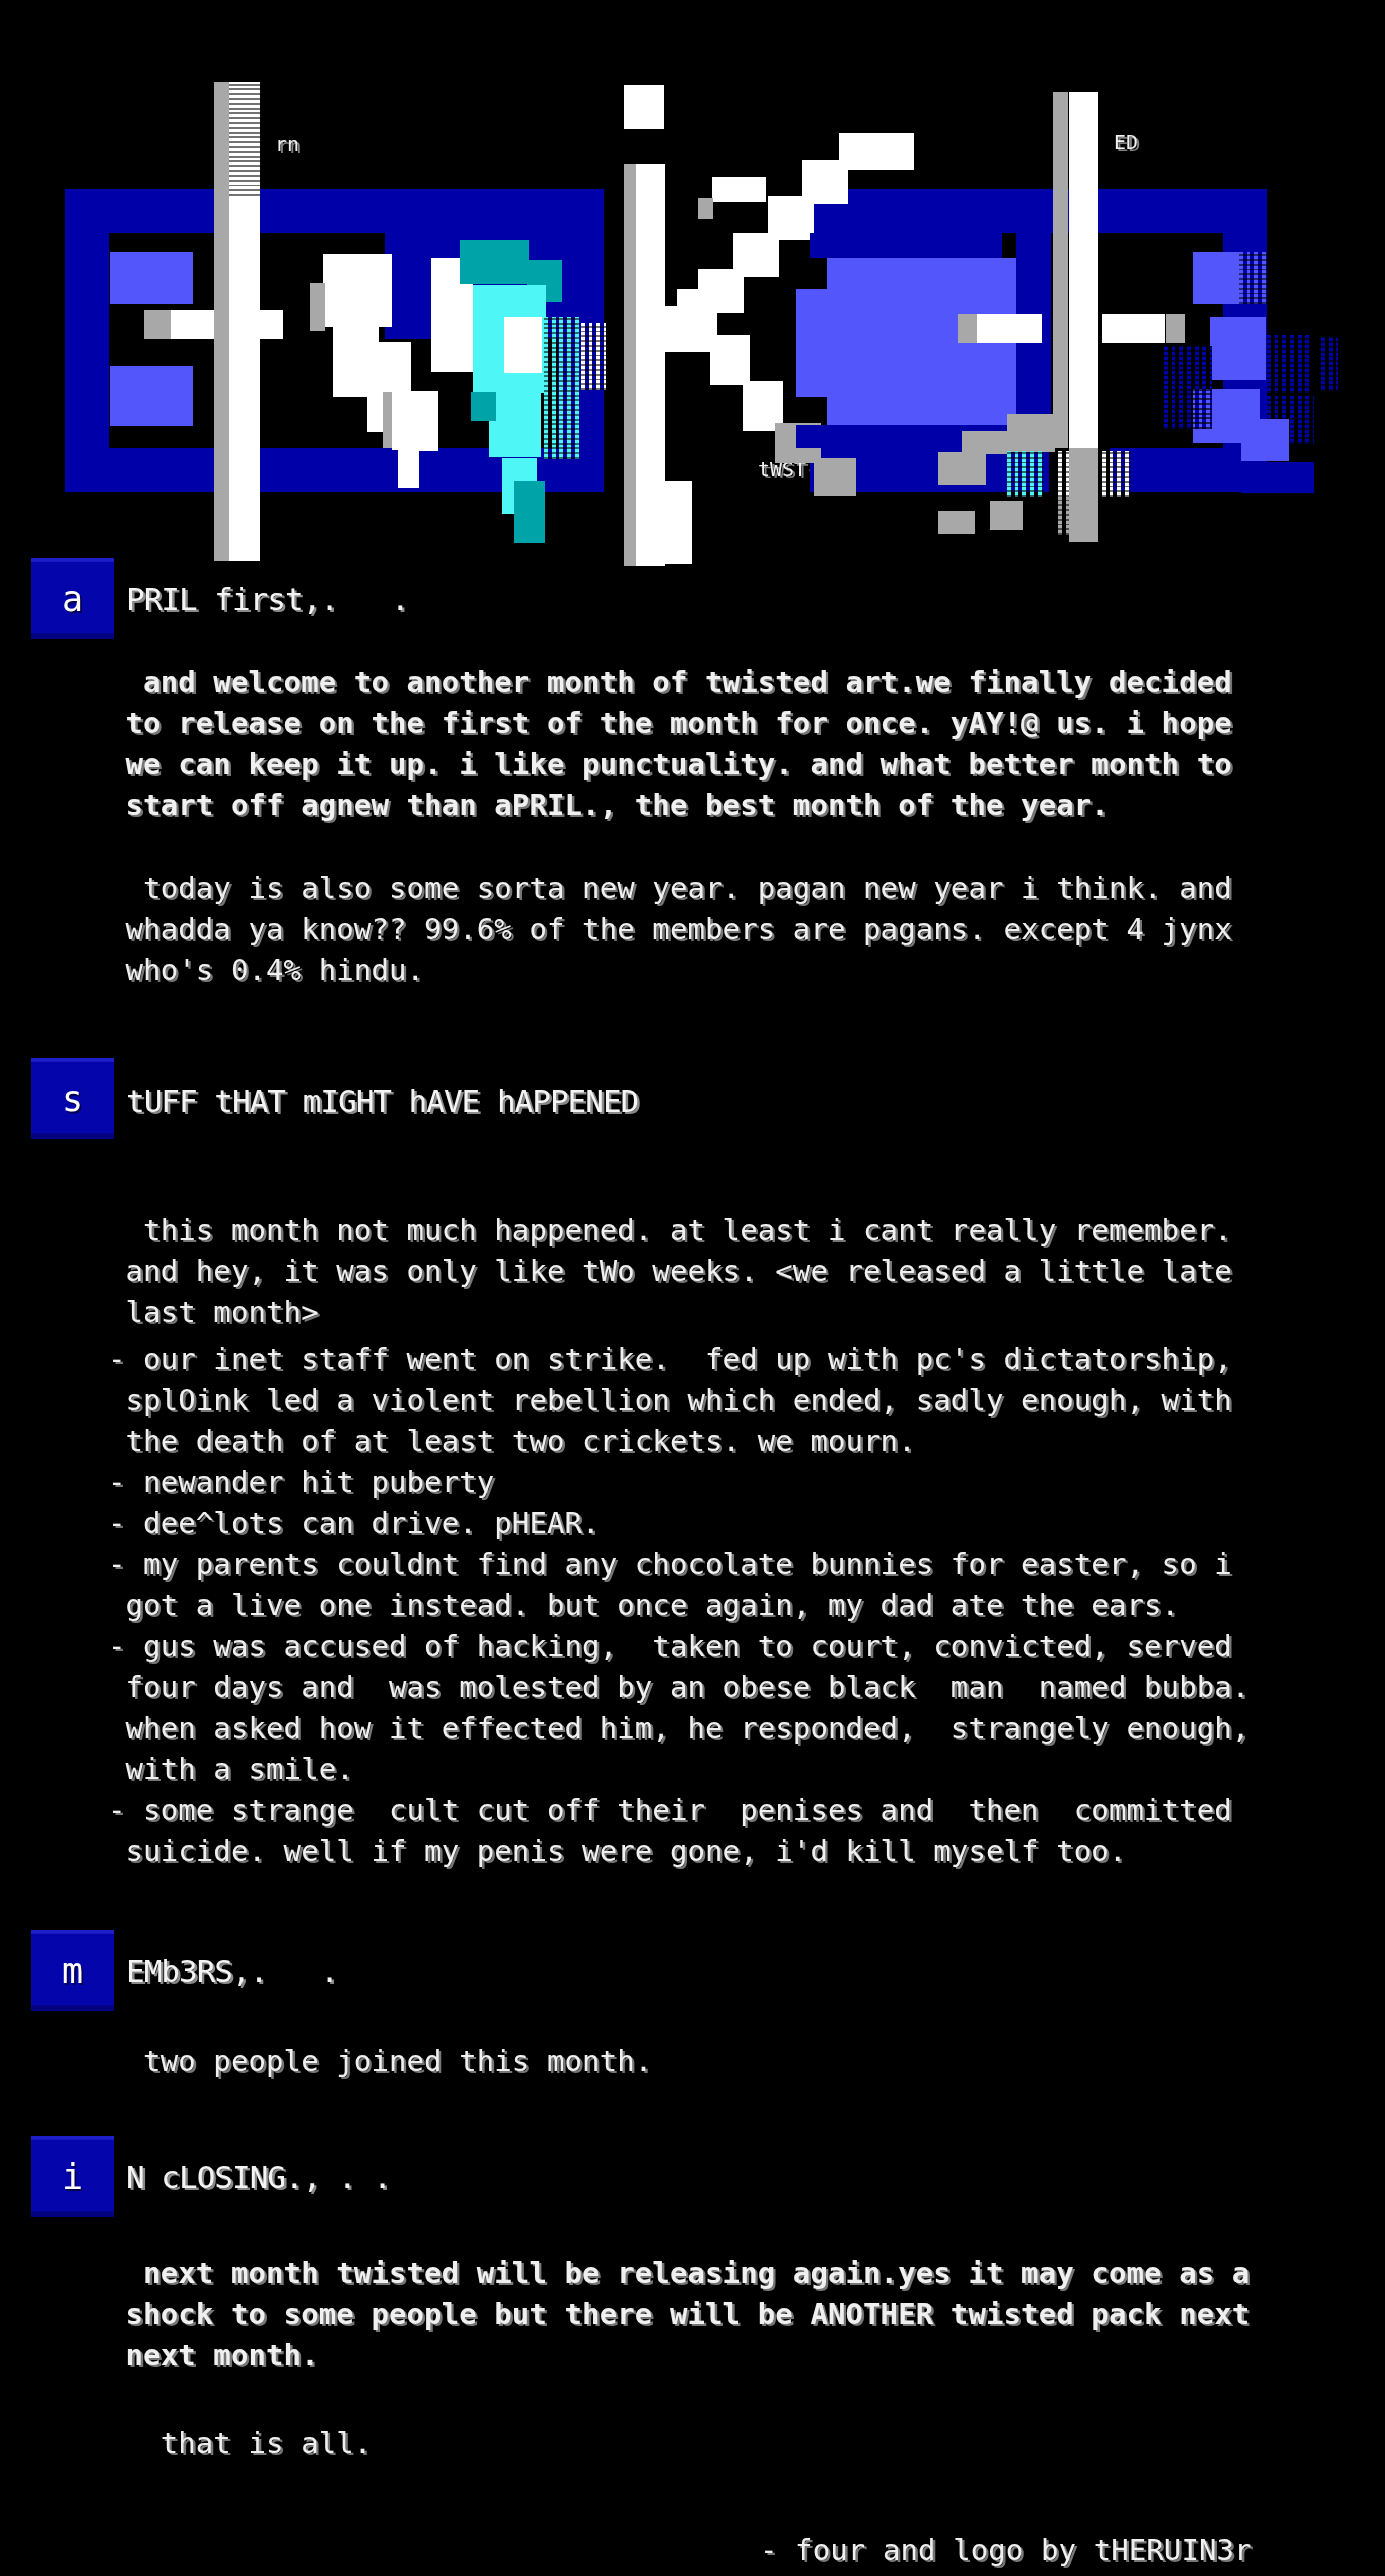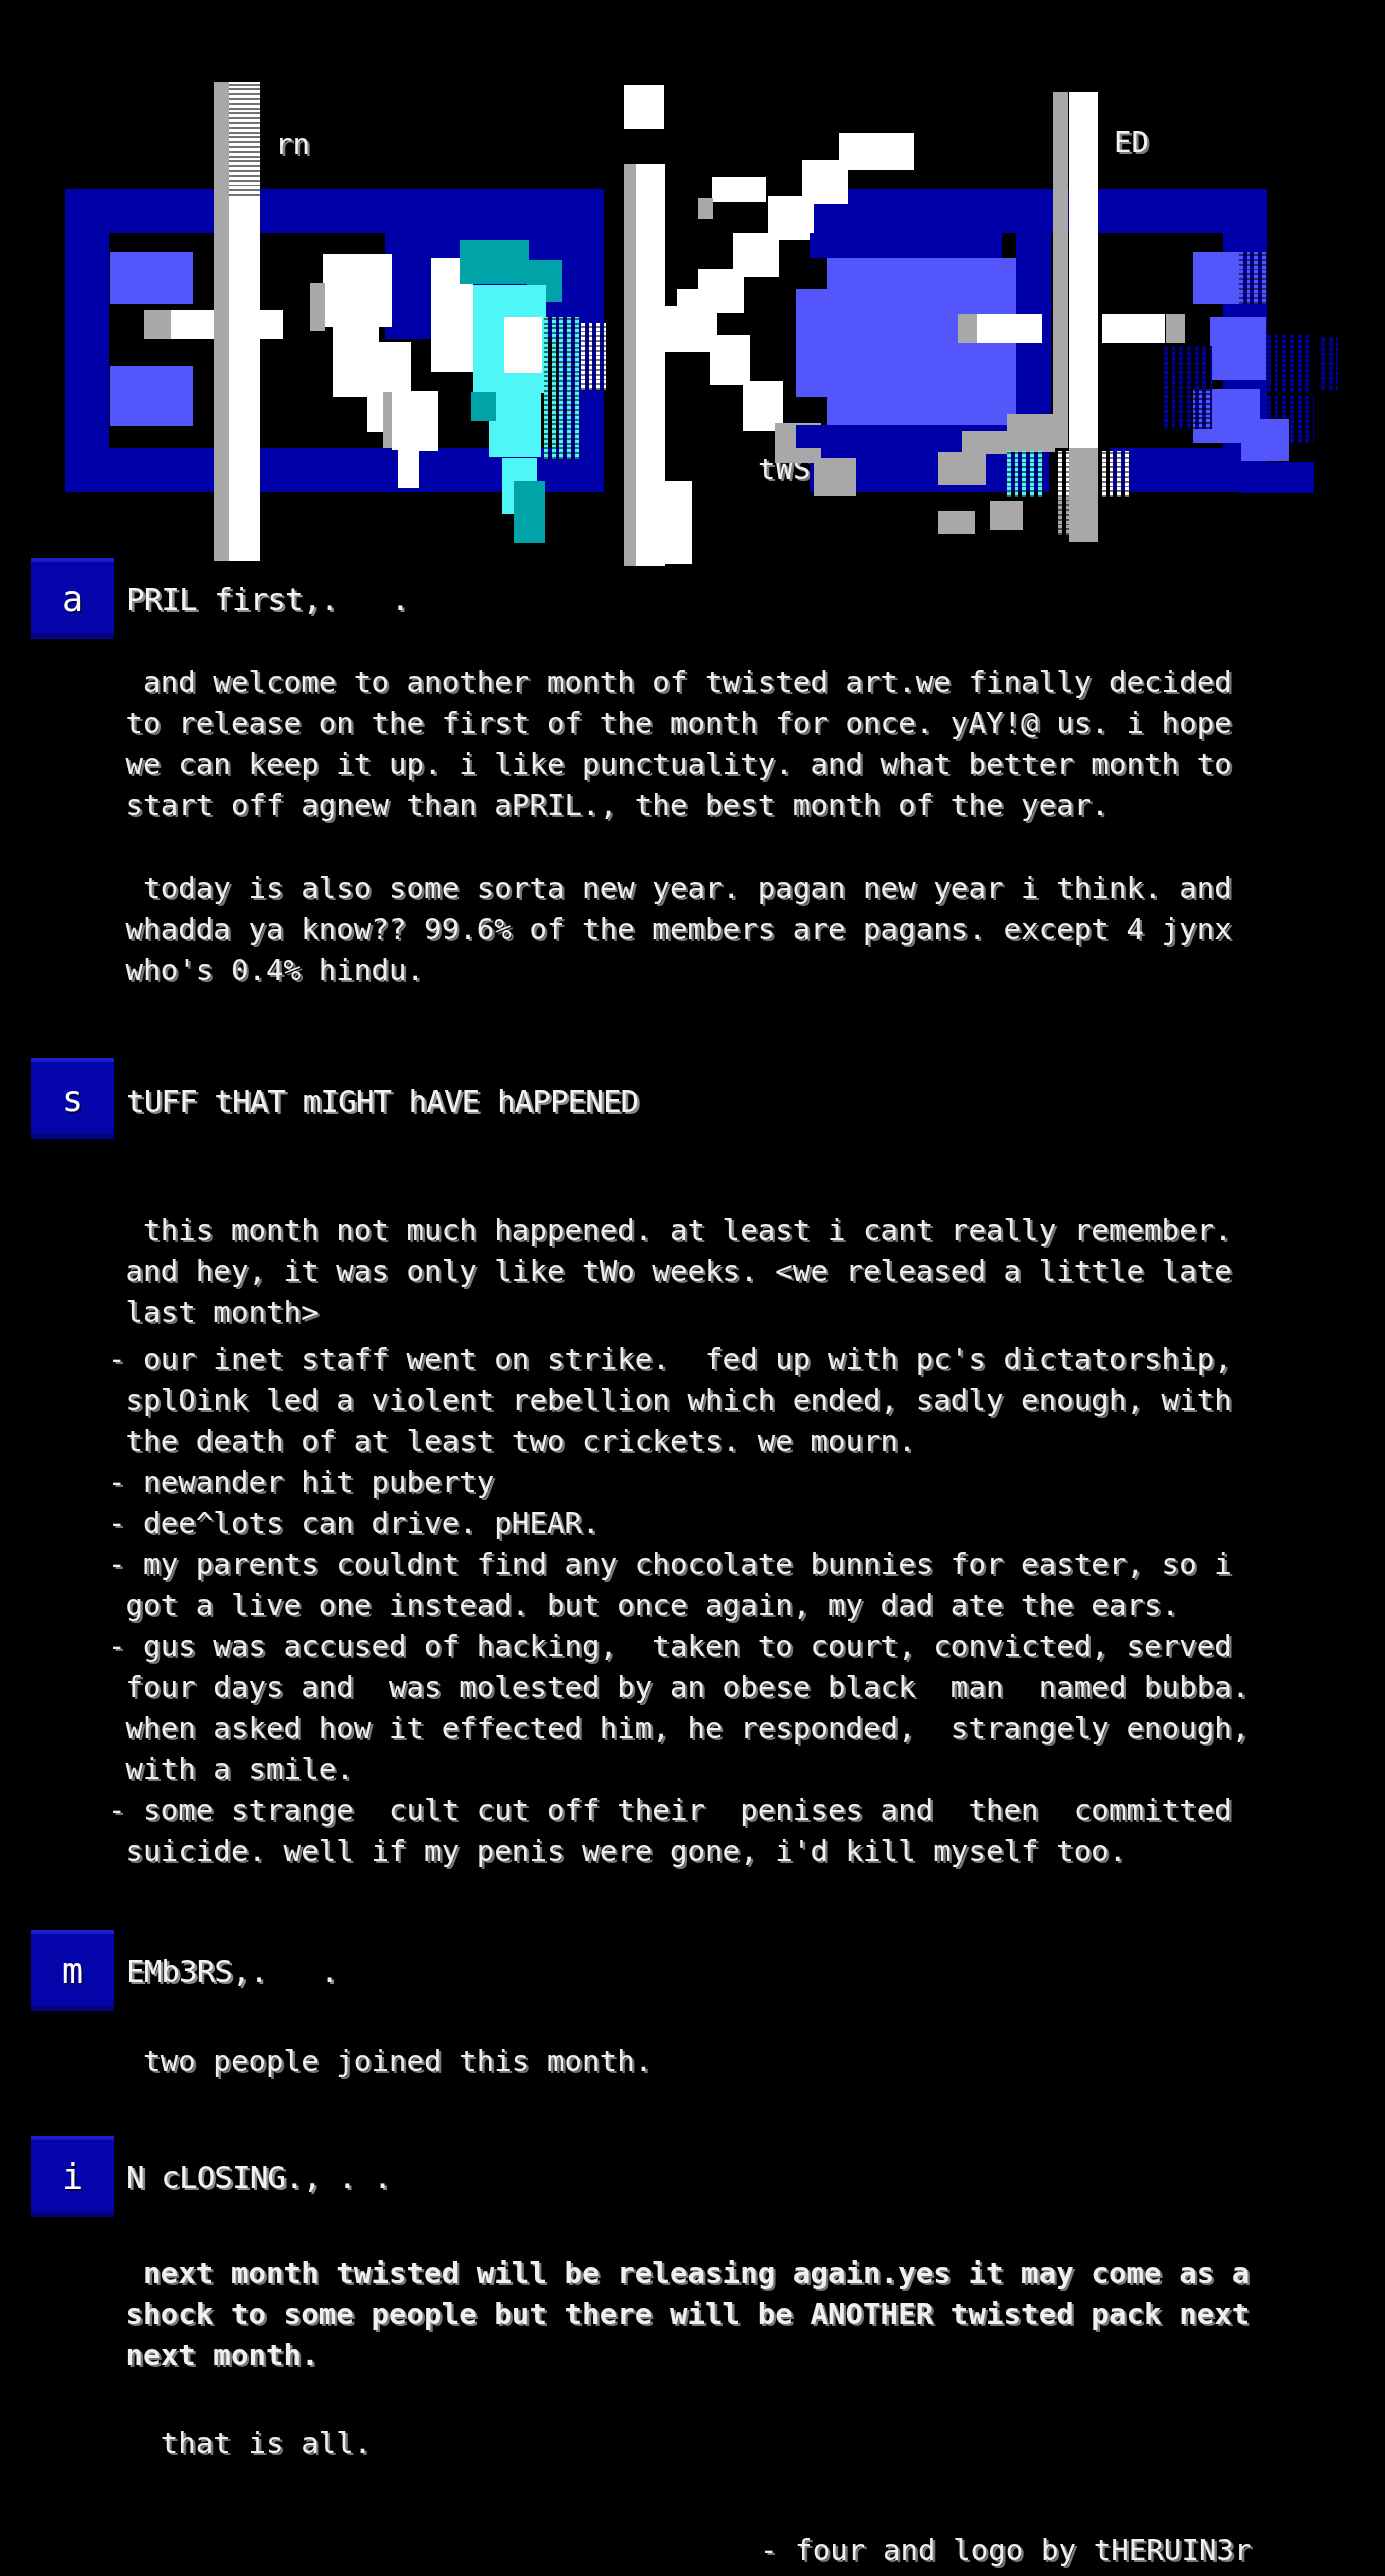--- a/index.html
+++ b/index.html
@@ -18,21 +18,21 @@
         repeating-linear-gradient(90deg,#0000A8 0 3.8px,transparent 3.8px 7.7px);}
   .c-BH{background-image:repeating-linear-gradient(0deg,rgba(0,0,0,.55) 0 1.9px,transparent 1.9px 4.8px),
         repeating-linear-gradient(90deg,#5357FB 0 3.8px,transparent 3.8px 7.7px);}
   .c-WH{background-image:repeating-linear-gradient(0deg,rgba(0,0,0,.55) 0 1.9px,transparent 1.9px 4.8px),
         repeating-linear-gradient(90deg,#FFFFFF 0 3.8px,transparent 3.8px 7.7px);}
   .c-GH{background-image:repeating-linear-gradient(0deg,rgba(0,0,0,.55) 0 1.9px,transparent 1.9px 4.8px),
         repeating-linear-gradient(90deg,#A8A8A8 0 3.8px,transparent 3.8px 7.7px);}
   .c-XH{background-image:repeating-linear-gradient(0deg,rgba(0,0,0,.55) 0 1.9px,transparent 1.9px 4.8px),
         repeating-linear-gradient(90deg,#4FF6F6 0 3.8px,transparent 3.8px 7.7px);}
 
-  .logo-label{position:absolute;color:#f2f2f2;font-size:29px;line-height:33px;
+  .logo-label{position:absolute;color:#f2f2f2;font-size:20px;line-height:33px;
               text-shadow:2.4px 2.4px 0 #7e7e7e;white-space:pre;}
   pre.bodytext{position:absolute;margin:0;color:#f0f0f0;font-family:"DejaVu Sans Mono",monospace;
                font-size:29px;line-height:41px;letter-spacing:0.1px;
                text-shadow:2.4px 2.4px 0 #757575;white-space:pre;}
   .section-box{position:absolute;width:83px;height:81px;background:#0505AC;
                display:flex;align-items:center;justify-content:center;
                color:#ffffff;font-size:35px;text-shadow:1.9px 1.9px 0 rgba(0,0,0,.55);
                box-shadow:inset 0 -5.8px 0 rgba(0,0,0,.25), inset 0 3.8px 0 rgba(80,80,255,.35);}
   .section-title{position:absolute;color:#f4f4f4;font-size:31px;letter-spacing:-1px;
                  text-shadow:2.4px 2.4px 0 #8a8a8a;white-space:pre;}
@@ -130,21 +130,21 @@
       <div class="lr c-G" style="left: 1053px; top: 92px; width: 15.4px; height: 356px;"></div>
       <div class="lr c-W" style="left: 1069px; top: 92px; width: 29px; height: 356px;"></div>
       <div class="lr c-G" style="left: 1069px; top: 448px; width: 29px; height: 94px;"></div>
     </div>
 
   <div>
     <div class="section-box" style="left:31px;top:558px;">
       <span>a</span>
     </div>
     <div class="section-title" style="left:126px;top:581px;">PRIL first,.   .</div>
-    <pre class="bodytext" style="left:108px;top:662px;">  and welcome to another month of twisted art.we finally decided
+    <pre class="bodytext" style="left:108px;top:662px;font-weight:bold;">  and welcome to another month of twisted art.we finally decided
  to release on the first of the month for once. yAY!@ us. i hope
  we can keep it up. i like punctuality. and what better month to
  start off agnew than aPRIL., the best month of the year.</pre>
     <pre class="bodytext" style="left:108px;top:868px;">  today is also some sorta new year. pagan new year i think. and
  whadda ya know?? 99.6% of the members are pagans. except 4 jynx
  who's 0.4% hindu.</pre>
   </div>
 
   <div>
     <div class="section-box" style="left:31px;top:1058px;">

